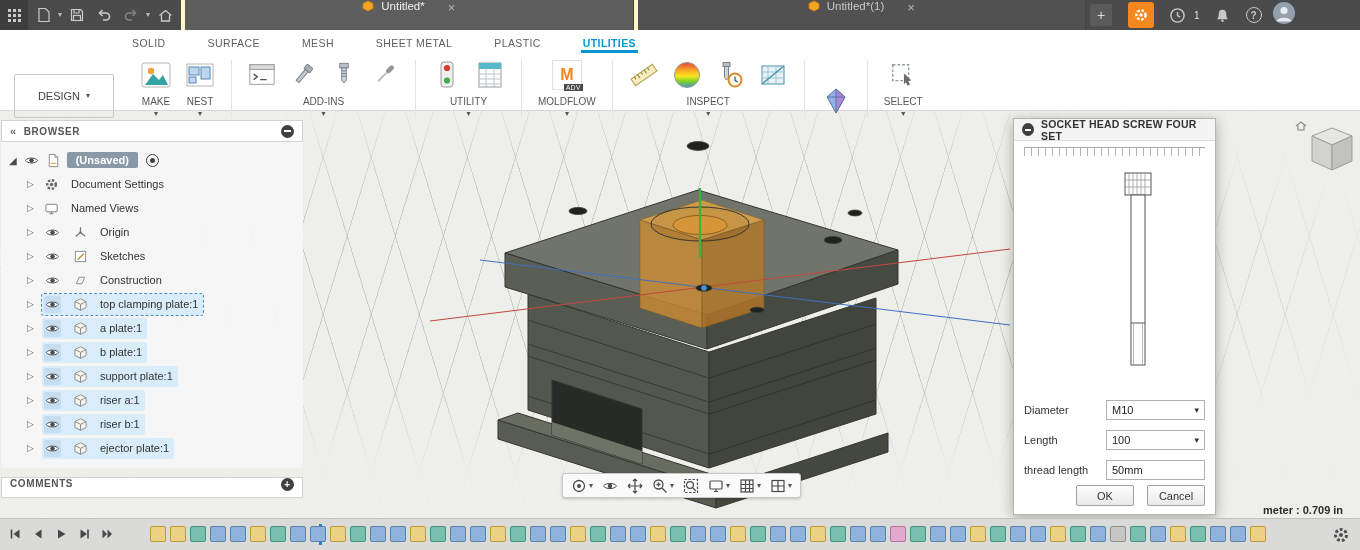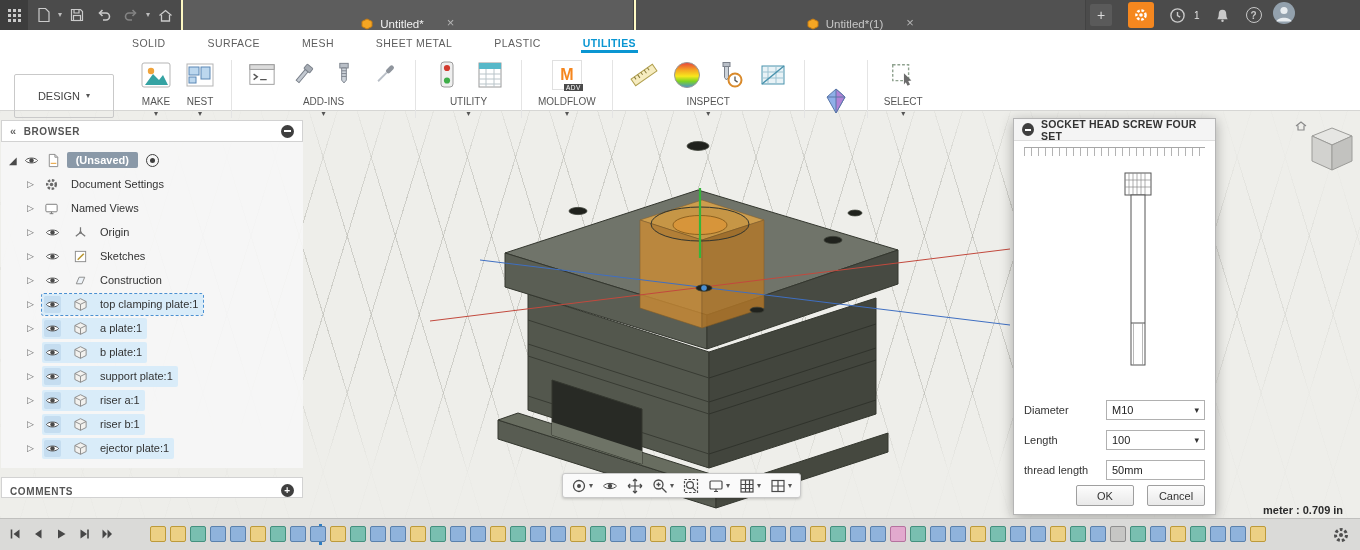--- a/index.html
+++ b/index.html
@@ -9,22 +9,22 @@
   
   .titlebar{position:absolute;top:0;left:0;right:0;height:30px;background:#4b4b4b;
     display:flex;align-items:stretch;z-index:50;}
   .tb-left{display:flex;align-items:center;gap:3px;padding:0 4px 0 0;}
   .appgrid{width:28px;height:30px;background:#3d3d3d;display:flex;align-items:center;justify-content:center;}
   .tb-btn{width:24px;height:24px;display:flex;align-items:center;justify-content:center;border-radius:2px;}
   .caret{font-size:8px;color:#bdbdbd;line-height:1;}
   .caret::before{content:"\25BE";}
   .caret.dark::before{color:#555;}
   .doc-tabs{flex:1;display:flex;max-width:905px;}
-  .doc-tab{flex:1;display:flex;align-items:flex-end;justify-content:center;gap:7px;
-    color:#c6c6c6;font-size:11.5px;background:#515151;border-left:2px solid #fef9c3;border-right:1px solid #434343;}
+  .doc-tab{flex:1;display:flex;align-items:flex-start;justify-content:center;gap:7px;
+    color:#c6c6c6;font-size:11.5px;background:#515151;border-left:4px solid #fef9c3;border-right:1px solid #434343;}
   .doc-tab.active{background:#5d5d5d;color:#f1f1f1;}
   .closex{color:#b5b5b5;font-size:13px;margin-left:16px;}
   .closex::before{content:"\00D7";}
   .plusbtn{width:22px;height:22px;margin:4px 6px 0 4px;background:#5a5a5a;border-radius:2px;
     color:#ddd;font-size:14px;display:flex;align-items:center;justify-content:center;}
   .plusbtn::before{content:"+";}
   .tb-right{display:flex;align-items:center;gap:11px;padding:0 10px;}
   .orangebtn{width:26px;height:26px;background:#f5871f;border-radius:3px;display:flex;align-items:center;justify-content:center;}
   .jobcount{color:#e3e3e3;font-size:10px;margin-left:-6px;}
   .qmark{width:16px;height:16px;border:1.5px solid #c7c7c7;border-radius:50%;color:#c7c7c7;
@@ -86,21 +86,21 @@
   .trow.eye .eye-wrap{display:inline-flex;}
   .t-hl{display:flex;align-items:center;gap:12px;padding:2px 5px 2px 2px;border-radius:2px;}
   .trow.comp .t-hl{background:#d9ecf9;}
   .trow.comp .eye-wrap{background:#c5ddf0;}
   .trow.dashed .t-hl{outline:1.4px dashed #4a90d2;}
   .root-pill{background:#8a99a8;color:#fff;font-weight:700;padding:2px 9px;border-radius:2px;font-size:11px;}
   .radio{width:13px;height:13px;border:1.6px solid #3f3f3f;border-radius:50%;display:flex;
     align-items:center;justify-content:center;margin-left:2px;}
   .radio::after{content:"";width:5px;height:5px;border-radius:50%;background:#3f3f3f;}
   .comments{position:absolute;left:1px;top:477px;width:302px;height:21px;background:#fff;
-    border:1px solid #d2d2d2;display:flex;align-items:flex-end;gap:7px;padding:0 8px;font-size:10px;
+    border:1px solid #d2d2d2;display:flex;align-items:flex-start;gap:7px;padding:0 8px;font-size:10px;
     font-weight:700;color:#555;letter-spacing:.6px;z-index:5;}
 
   
   .dialog{position:absolute;left:1013px;top:118px;width:203px;height:397px;background:#fff;
     border:1px solid #b5b5b5;box-shadow:0 3px 12px rgba(0,0,0,.3);z-index:10;}
   .d-header{height:22px;background:#f4f4f4;border-bottom:1px solid #ddd;display:flex;align-items:center;
     gap:7px;padding:0 8px;font-size:10.5px;font-weight:700;color:#333;letter-spacing:.2px;}
   .d-canvas{height:252px;margin:2px 8px 0;position:relative;overflow:hidden;}
   .d-ruler{position:absolute;top:4px;left:2px;right:2px;height:9px;border-top:1px solid #8a8a8a;
     background:repeating-linear-gradient(90deg,#9a9a9a 0 1px,transparent 1px 7px);opacity:.75;}

